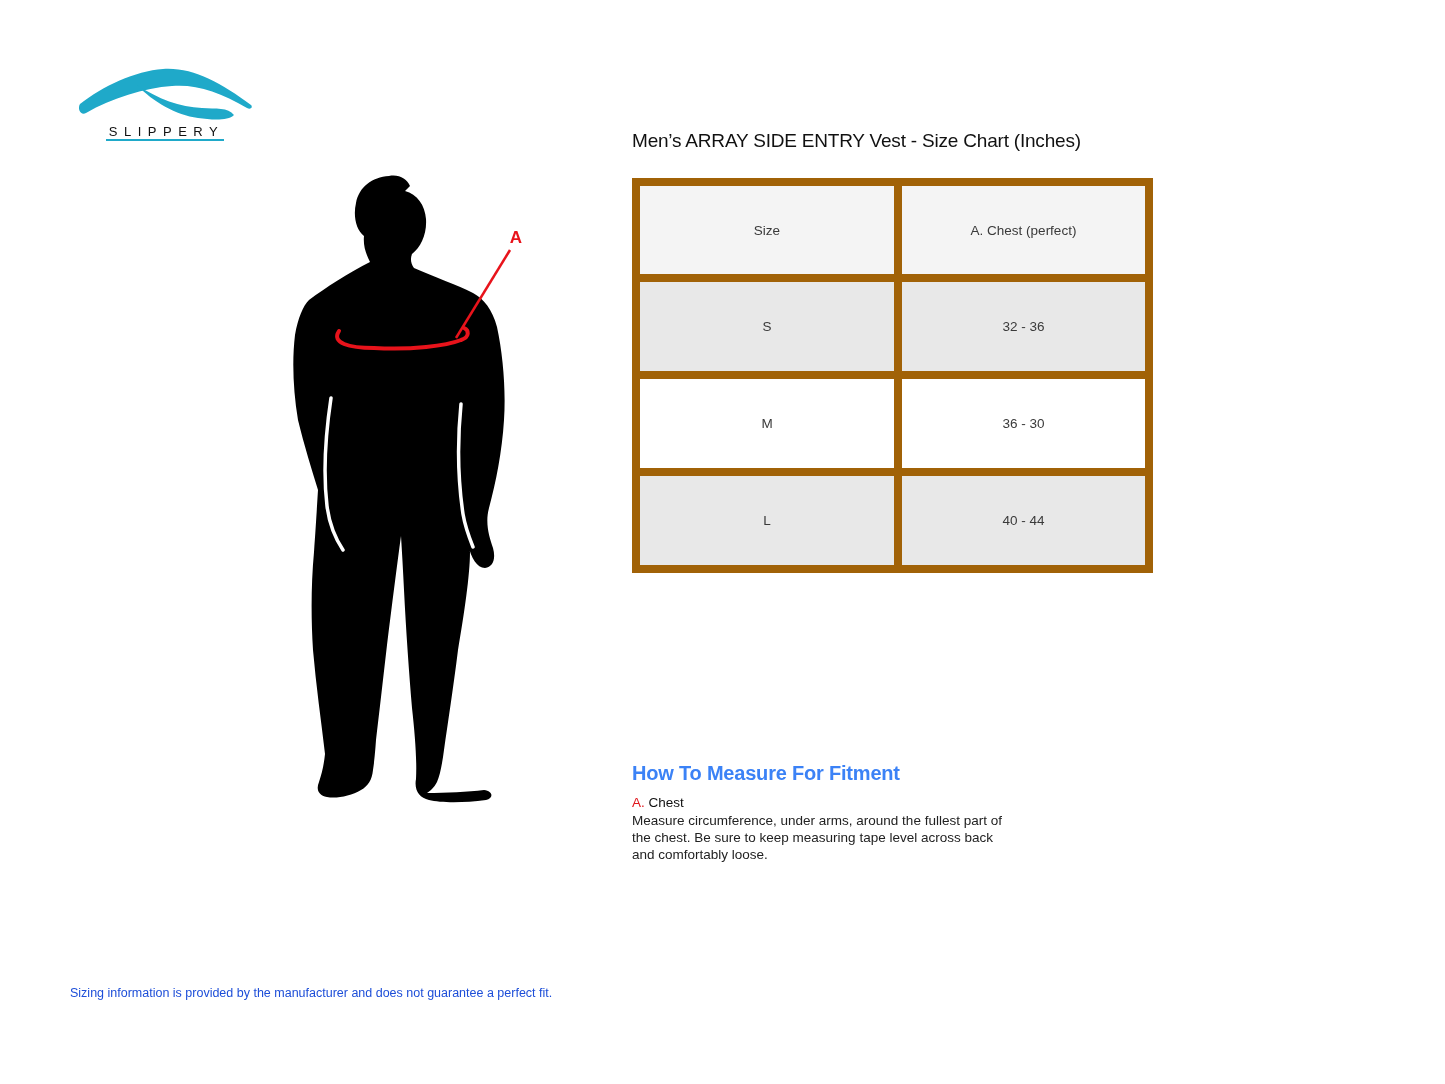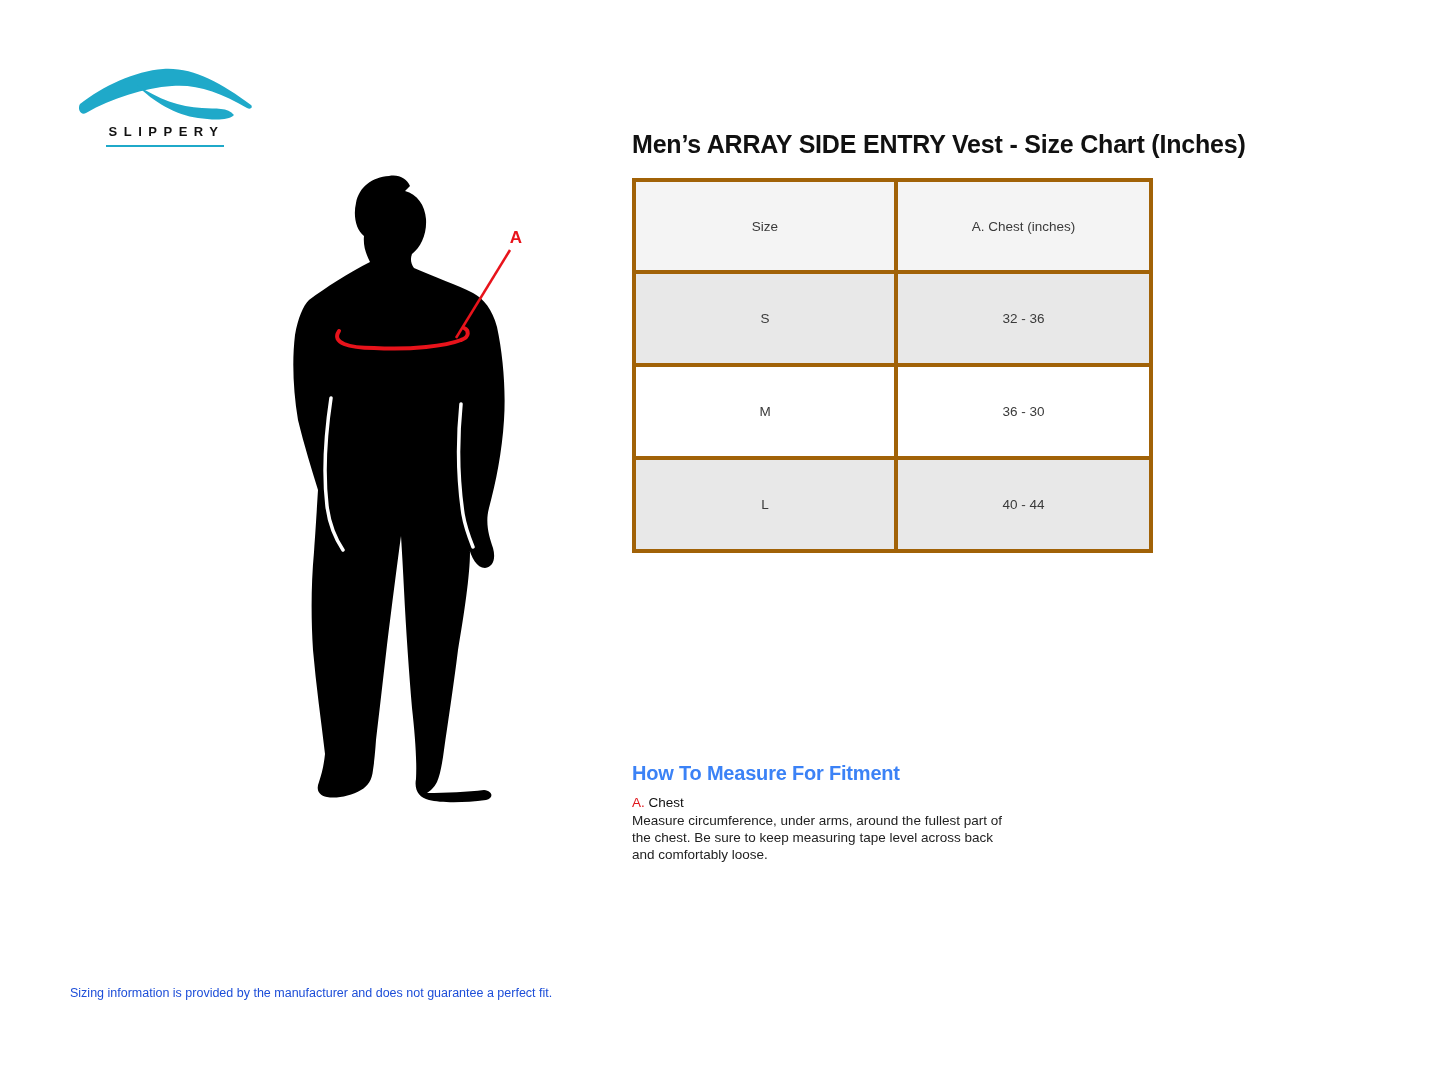--- a/index.html
+++ b/index.html
@@ -4,39 +4,39 @@
 <style>
   html,body{margin:0;padding:0;background:#ffffff;}
   .canvas{
     position:relative;width:1445px;height:1084px;background:#ffffff;
     font-family:"Liberation Sans","DejaVu Sans",sans-serif;color:#1a1a1a;overflow:hidden;
   }
   
   .logo{position:absolute;left:70px;top:60px;width:190px;text-align:center;}
   .logo svg{display:block;}
   .brand-name{
-    display:inline-block;margin-top:0px;font-size:13px;font-weight:bold;color:#111;
-    letter-spacing:6.5px;padding-bottom:6px;border-bottom:2.5px solid #1fa9c9;
+    display:inline-block;margin-top:0px;font-size:13px;font-weight:normal;color:#111;
+    letter-spacing:6.5px;padding-bottom:0;border-bottom:2.5px solid #1fa9c9;
     text-indent:3px;
   }
   
   .figure{position:absolute;left:270px;top:160px;}
   .annotation-a{font:bold 17px "Liberation Sans","DejaVu Sans",sans-serif;}
   
   .page-title{
     position:absolute;left:632px;top:130px;width:620px;
-    font-size:25px;font-weight:bold;color:#111;letter-spacing:-0.2px;
+    font-size:19px;font-weight:normal;color:#111;letter-spacing:-0.2px;
   }
   
   .size-table{
     position:absolute;left:632px;top:178px;border-collapse:collapse;
     width:521px;table-layout:fixed;
   }
   .size-table td,.size-table th{
-    border:4px solid #a16207;text-align:center;vertical-align:middle;
+    border:8px solid #a16207;text-align:center;vertical-align:middle;
     font-size:13.5px;font-weight:normal;color:#3a3a3a;padding:0;
   }
   .size-table th{height:88px;background:#f4f4f4;}
   .size-table td{height:89px;}
   .size-table col.c1{width:262px;}
   .size-table tr.shade td{background:#e8e8e8;}
   .size-table tr.plain td{background:#ffffff;}
   
   .howto{position:absolute;left:632px;top:762px;width:380px;}
   .howto-heading{font-size:20px;font-weight:bold;color:#3b82f6;margin:0 0 10px 0;letter-spacing:-0.2px;}
@@ -116,21 +116,21 @@
   <div class="page-title">Men’s ARRAY SIDE ENTRY Vest - Size Chart (Inches)</div>
 
   <table class="size-table">
     <colgroup>
         <col class="c1">
         <col class="c2">
       </colgroup>
     <tbody>
         <tr>
       <th>Size</th>
-      <th>A. Chest (inches)</th>
+      <th>A. Chest (perfect)</th>
     </tr>
     <tr class="shade">
       <td>S</td>
       <td>32 - 36</td>
     </tr>
     <tr class="plain">
       <td>M</td>
       <td>36 - 30</td>
     </tr>
     <tr class="shade">

